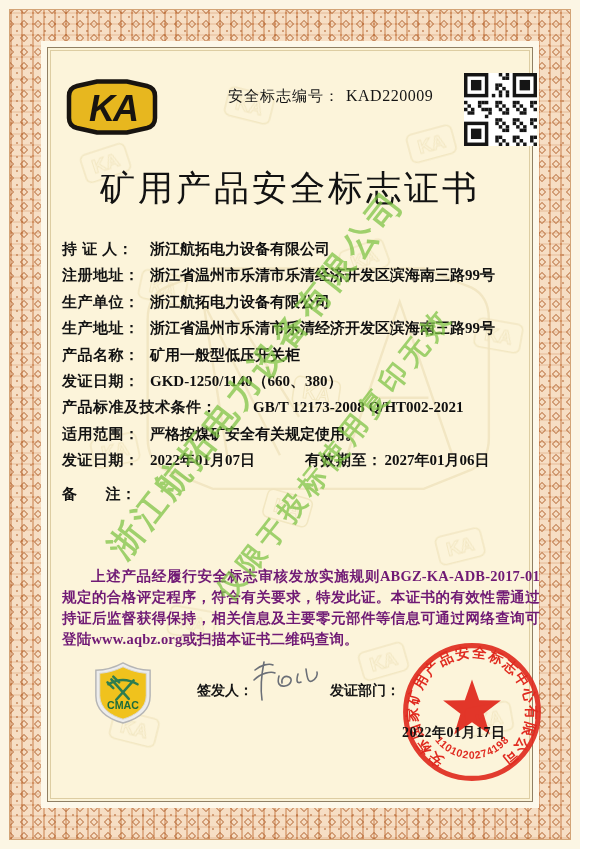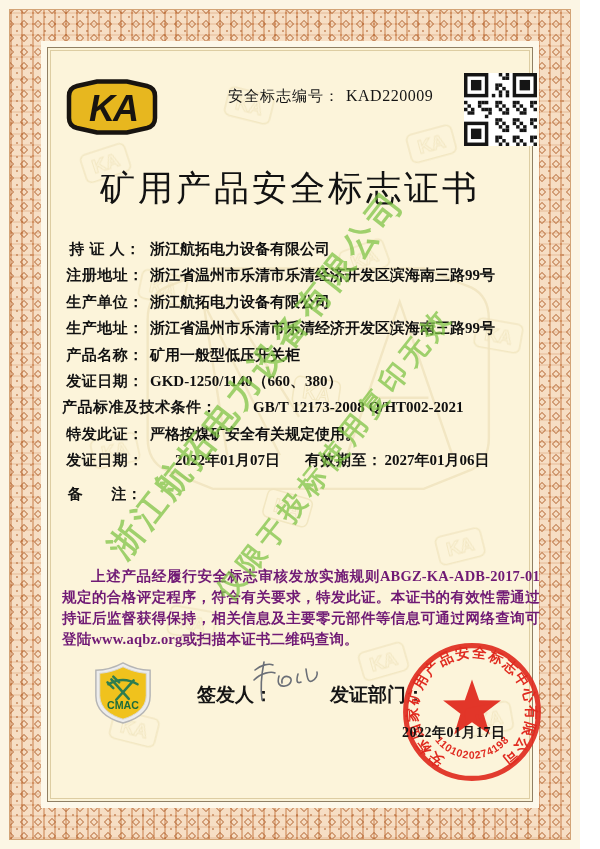--- a/index.html
+++ b/index.html
@@ -30,41 +30,41 @@
   .ka-logo{position:absolute;left:66px;top:79px;width:92px;height:56px;z-index:3;}
   .certno{position:absolute;left:228px;top:87px;z-index:3;font-size:15px;letter-spacing:1px;white-space:nowrap;}
   .certno .val{font-size:16px;letter-spacing:.5px;margin-left:6px;}
   .qr{position:absolute;left:464px;top:73px;width:73px;height:73px;z-index:3;}
   .title{
     position:absolute;left:0;top:165px;width:100%;text-align:center;z-index:3;
     font-size:35px;font-weight:400;letter-spacing:3px;color:#121212;
   }
   
   .fields{position:absolute;left:62px;top:240px;width:478px;z-index:3;}
-  .frow{display:flex;align-items:baseline;height:26.4px;white-space:pre;text-align:center;}
+  .frow{display:flex;align-items:baseline;height:26.4px;white-space:pre;}
   .flabel{
     font-family:"Liberation Sans",sans-serif;font-weight:700;font-size:15px;color:#131313;
     min-width:86px;flex:none;letter-spacing:.5px;
   }
   .flabel.wide{min-width:0;}
   .fvalue{font-weight:700;font-size:15px;color:#101010;margin-left:2px;}
   .frow .gap{width:34px;flex:none;}
   .frow.dates .fvalue.d1{width:155px;flex:none;}
   .frow.remark{margin-top:7px;}
   
   .statement{
     position:absolute;left:62px;top:566px;width:478px;z-index:3;
     font-size:14.5px;line-height:21px;font-weight:700;color:#701a75;
     text-indent:2em;letter-spacing:.2px;text-align:justify;
   }
   
   .cmac{position:absolute;left:92px;top:661px;width:62px;height:64px;z-index:3;}
   .signer-label,.dept-label{
     position:absolute;z-index:3;font-family:Liberation Sans, sans-serif;
-    font-weight:700;font-size:19px;white-space:pre;text-align:center;
+    font-weight:700;font-size:14px;white-space:pre;text-align:center;
   }
   .signer-label{left:197px;top:682px;}
   .dept-label{left:330px;top:682px;}
   .signature{position:absolute;left:248px;top:652px;width:80px;height:60px;z-index:3;}
   .seal{position:absolute;left:397px;top:637px;width:150px;height:150px;z-index:6;}
   .seal-date{
     position:absolute;left:402px;top:700px;z-index:7;
     font-size:14px;font-weight:700;color:#141414;white-space:nowrap;letter-spacing:.5px;margin-top:24px;
   }
   
@@ -224,21 +224,21 @@
   <div class="title">矿用产品安全标志证书</div>
 
   <div class="fields">
     <div class="frow"><span class="flabel">持 证 人：</span><span class="fvalue">浙江航拓电力设备有限公司</span></div>
     <div class="frow"><span class="flabel">注册地址：</span><span class="fvalue">浙江省温州市乐清市乐清经济开发区滨海南三路99号</span></div>
     <div class="frow"><span class="flabel">生产单位：</span><span class="fvalue">浙江航拓电力设备有限公司</span></div>
     <div class="frow"><span class="flabel">生产地址：</span><span class="fvalue">浙江省温州市乐清市乐清经济开发区滨海南三路99号</span></div>
     <div class="frow"><span class="flabel">产品名称：</span><span class="fvalue">矿用一般型低压开关柜</span></div>
     <div class="frow"><span class="flabel">发证日期：</span><span class="fvalue">GKD-1250/1140（660、380）</span></div>
     <div class="frow"><span class="flabel wide">产品标准及技术条件：</span><span class="gap"></span><span class="fvalue">GB/T 12173-2008 Q/HT002-2021</span></div>
-    <div class="frow"><span class="flabel">特发此证：</span><span class="fvalue">严格按煤矿安全有关规定使用。</span></div>
+    <div class="frow"><span class="flabel">适用范围：</span><span class="fvalue">严格按煤矿安全有关规定使用。</span></div>
     <div class="frow dates">
       <span class="flabel">发证日期：</span><span class="fvalue d1">2022年01月07日</span><span class="flabel wide">有效期至：</span><span class="fvalue">2027年01月06日</span>
     </div>
     <div class="frow remark"><span class="flabel">备      注：</span><span class="fvalue"></span></div>
   </div>
 
   <div class="statement">上述产品经履行安全标志审核发放实施规则ABGZ-KA-ADB-2017-01规定的合格评定程序，符合有关要求，特发此证。本证书的有效性需通过持证后监督获得保持，相关信息及主要零元部件等信息可通过网络查询可登陆www.aqbz.org或扫描本证书二维码查询。</div>
 
   <svg class="cmac" viewBox="0 0 64 66">
     <path d="M32,2 C22,7.5 11,9.5 4,9.5 L4,36 C4,52 18,60 32,64 C46,60 60,52 60,36 L60,9.5 C53,9.5 42,7.5 32,2 Z" fill="#ececec" stroke="#b5b5b5" stroke-width="1.5"></path>

